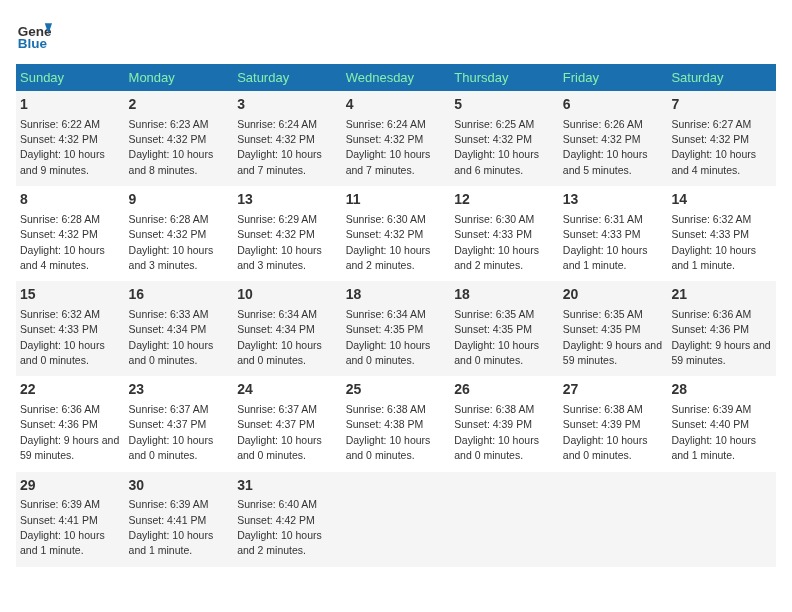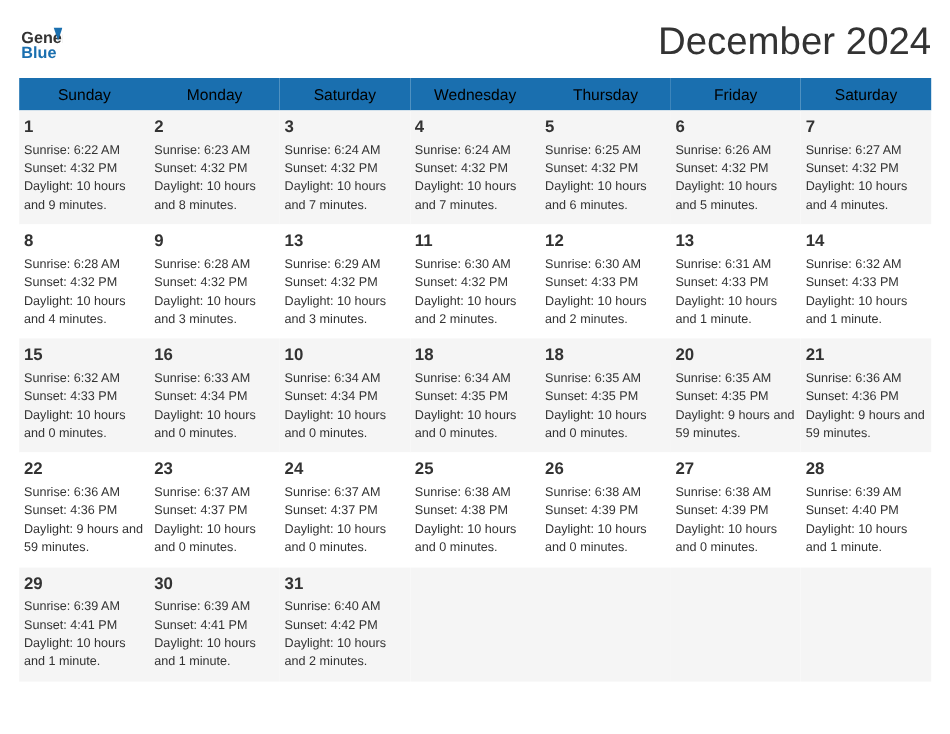--- a/index.html
+++ b/index.html
@@ -37,23 +37,23 @@
       font-size: 14px;
       color: #555;
     }
     table {
       width: 100%;
       border-collapse: collapse;
       font-size: 11px;
     }
     thead th {
       background-color: #1a6faf;
-      color: #000000;
+      color: #86efac;
       padding: 6px 4px;
-      text-align: center;
+      text-align: left;
       font-size: 13px;
       font-weight: normal;
     }
     tbody tr {
       vertical-align: top;
     }
     tbody tr:nth-child(odd) {
       background-color: #f5f5f5;
     }
     tbody tr:nth-child(even) {
@@ -84,21 +84,20 @@
 
 <div class="header">
   <div class="logo">
     <svg class="logo-icon" viewBox="0 0 40 40">
       <text x="2" y="22" font-size="15" font-weight="bold" fill="#333">General</text>
       <text x="2" y="36" font-size="15" font-weight="bold" fill="#1a6faf">Blue</text>
       <polygon points="32,8 40,8 36,20" fill="#1a6faf"></polygon>
     </svg>
   </div>
   <div class="title-area">
-    <div class="month-title">December 2024</div>
   </div>
 </div>
 
 <table>
   <thead>
     <tr>
     <th>Sunday</th>
         <th>Monday</th>
         <th>Saturday</th>
         <th>Wednesday</th>

